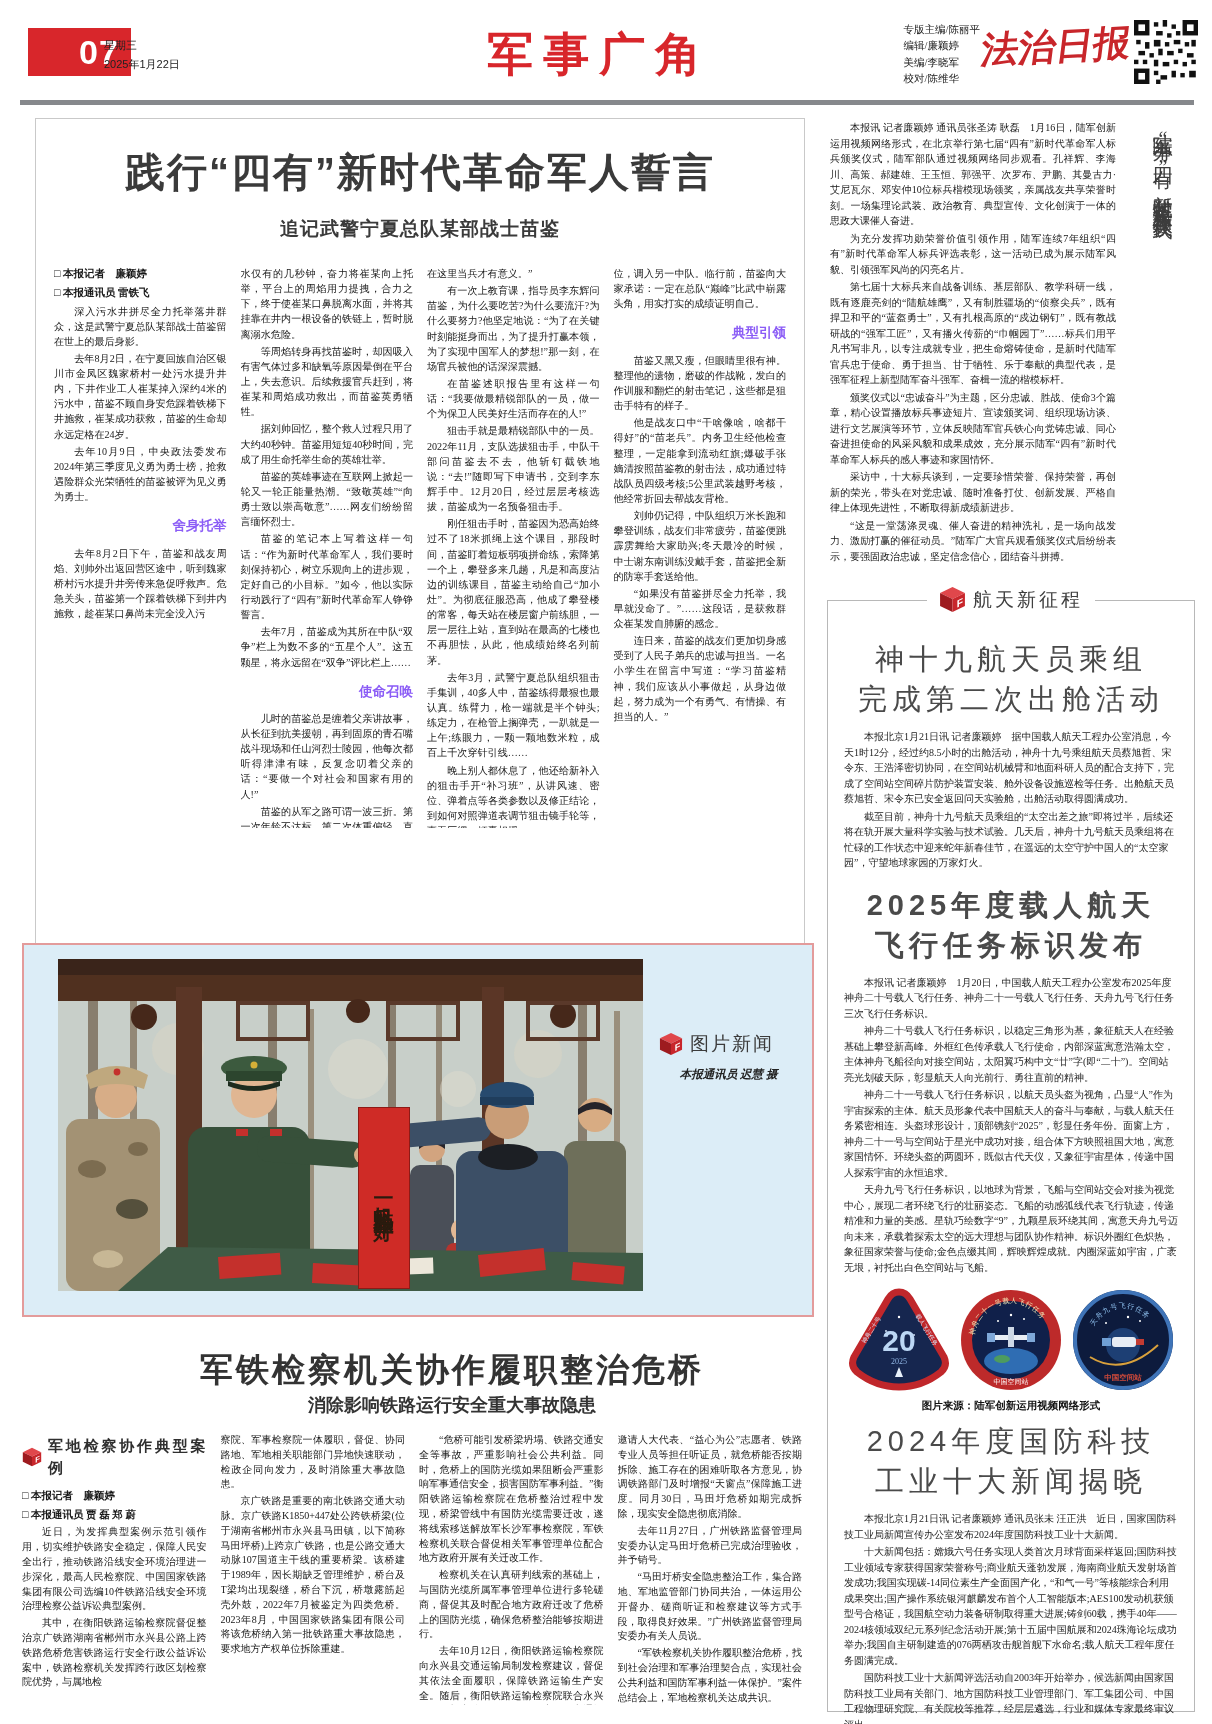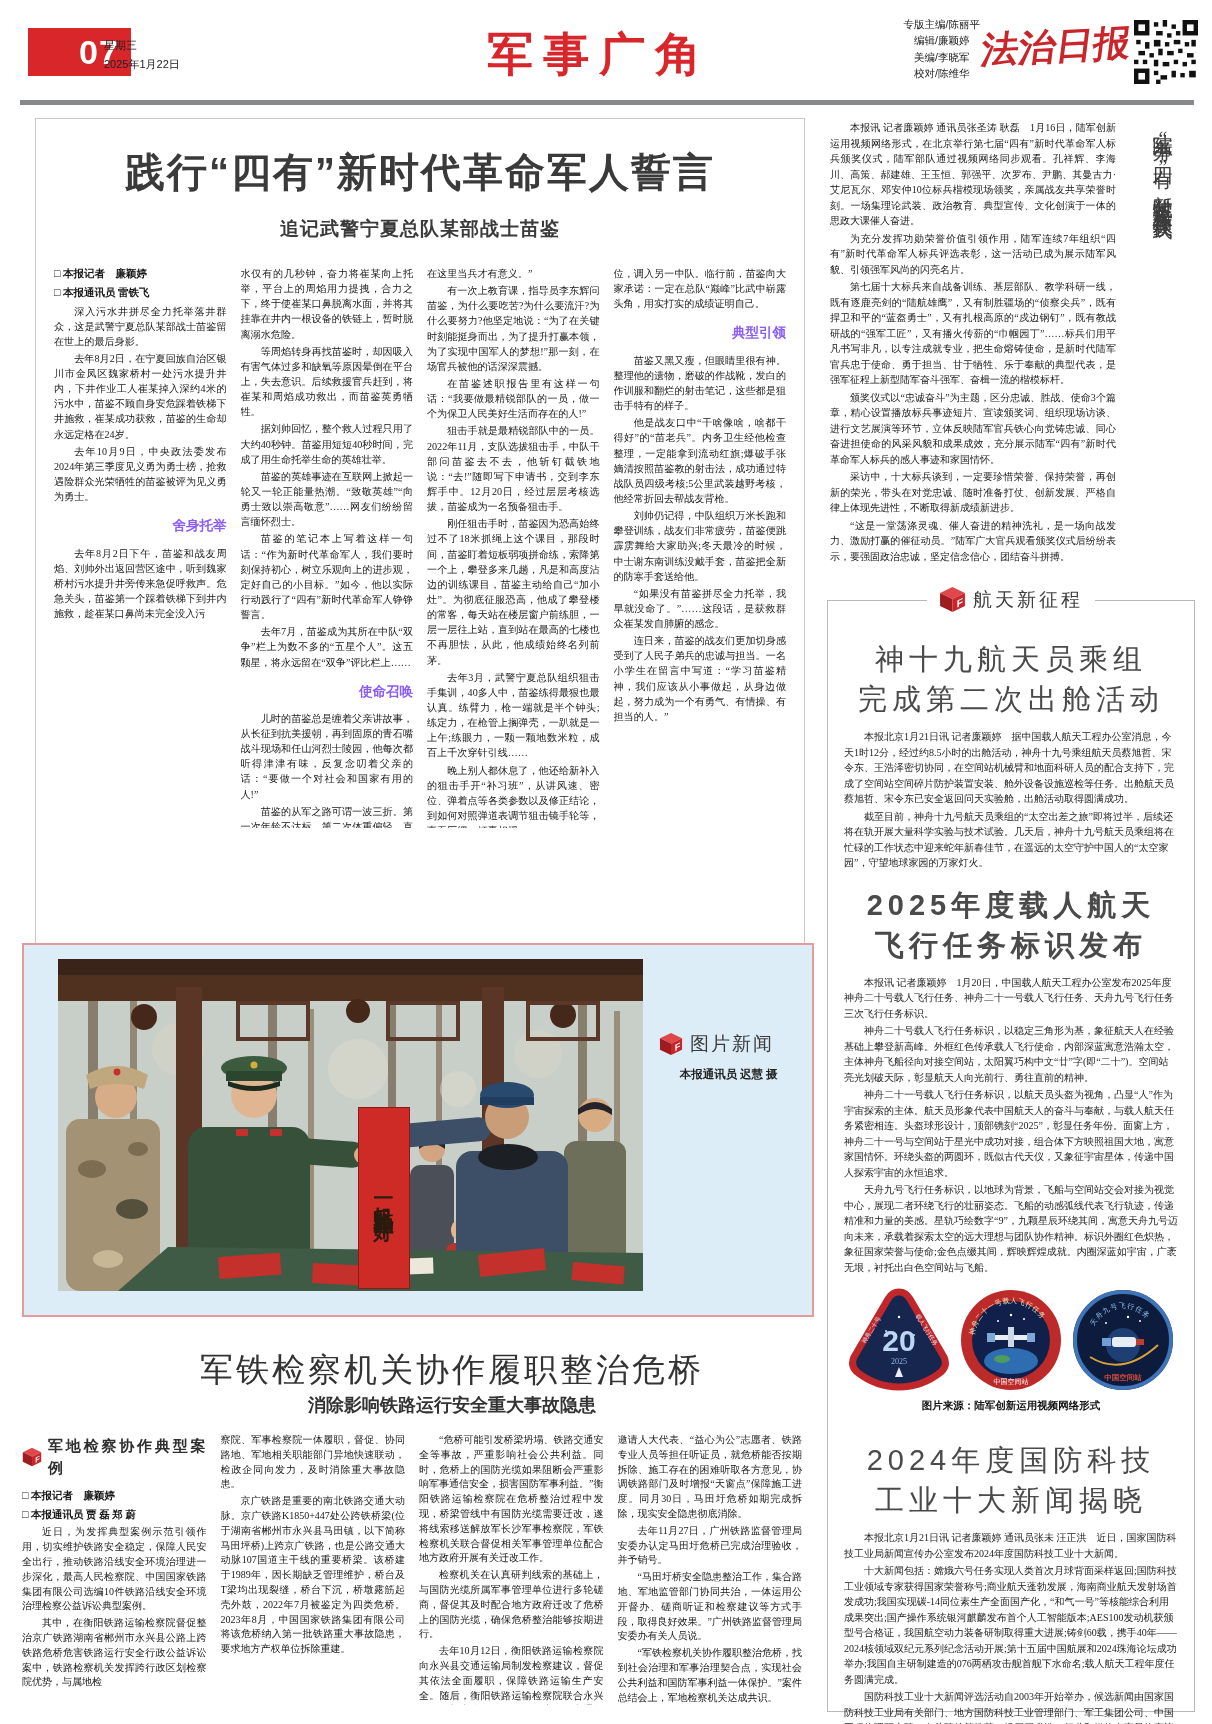--- a/index.html
+++ b/index.html
@@ -7,21 +7,21 @@
         font-family:"Liberation Serif","DejaVu Serif",serif;color:#1d1d1d;overflow:hidden;}
   .sans{font-family:"Liberation Sans","DejaVu Sans",sans-serif;}
 
   
   .pagenum{position:absolute;left:28px;top:28px;width:64px;height:48px;background:#d8262b;color:#fff;
            font-family:"Liberation Sans",sans-serif;font-weight:bold;font-size:34px;display:flex;
            align-items:center;justify-content:center;letter-spacing:1px;padding-left:39px;}
   .dateblock{position:absolute;left:104px;top:36px;font-size:11px;line-height:1.7;color:#222;}
   .sectiontitle{position:absolute;left:50%;transform:translateX(-53%);top:24px;font-size:46px;font-weight:bold;
            color:#d8262b;letter-spacing:10px;font-family:"Liberation Sans",sans-serif;}
-  .staff{position:absolute;right:232px;top:16px;font-size:10.5px;line-height:1.55;text-align:center;color:#222;}
+  .staff{position:absolute;right:232px;top:22px;font-size:10.5px;line-height:1.55;text-align:left;color:#222;font-family:Liberation Serif, serif;}
   .masthead{position:absolute;right:82px;top:22px;font-size:37px;font-weight:bold;color:#c8262b;
            transform:skewX(-10deg) rotate(-3deg);letter-spacing:0px;}
   .qr{position:absolute;right:14px;top:20px;width:64px;height:64px;}
   .headrule{position:absolute;left:20px;right:18px;top:100px;height:5px;background:#86888c;}
 
   
   .mainbox{position:absolute;left:35px;top:118px;width:770px;height:868px;border:1px solid #c9c9c9;
            box-sizing:border-box;padding:26px 18px 28px 18px;background:#fff;}
   .m-headline{text-align:center;font-size:40px;font-weight:bold;color:#3a3a3a;letter-spacing:2px;
            font-family:"Liberation Sans",sans-serif;}
@@ -62,25 +62,25 @@
   .photo-wrap{position:relative;width:585px;height:332px;flex:none;}
   .photo-wrap svg{display:block;}
   .banner{position:absolute;left:300px;top:148px;width:52px;height:182px;background:#cf2b26;
          border:1px solid #8e1a16;writing-mode:vertical-rl;text-orientation:upright;font-size:20px;
          font-weight:bold;color:#2a1b0e;line-height:50px;letter-spacing:3px;text-align:center;box-sizing:border-box;}
   .pn-panel{flex:1;display:flex;flex-direction:column;}
   .pn-logo{display:flex;align-items:center;gap:7px;margin-top:72px;}
   .pn-logo span{font-size:19px;color:#3c3c3c;letter-spacing:2px;font-family:"Liberation Sans",sans-serif;}
   .pn-caption{margin-top:14px;font-size:11.5px;line-height:1.8;text-align:justify;color:#222;
          font-style:italic;}
-  .pn-credit{margin-top:10px;text-align:center;font-size:11.5px;font-weight:bold;color:#222;}
+  .pn-credit{margin-top:10px;text-align:center;font-size:11.5px;font-weight:bold;color:#222;font-style:italic;}
 
   
   .bridge{position:absolute;left:22px;top:1348px;width:780px;height:376px;overflow:hidden;}
-  .b-headline{text-align:center;font-size:33px;font-weight:normal;color:#333;letter-spacing:3px;
+  .b-headline{text-align:center;font-size:33px;font-weight:bold;color:#333;letter-spacing:3px;
          font-family:"Liberation Sans",sans-serif;transform:translateX(40px);}
   .b-subhead{text-align:center;font-size:18px;font-weight:bold;color:#333;
          font-family:"Liberation Sans",sans-serif;transform:translateX(40px);}
   .bcols{display:flex;gap:14px;margin-top:16px;height:272px;overflow:hidden;}
   .bcol{flex:1;overflow:hidden;font-size:10px;line-height:1.48;text-align:justify;color:#181818;}
   .b-label{display:flex;align-items:center;gap:6px;margin:2px 0 9px 0;}
   .b-label span{font-size:15px;font-weight:bold;color:#2f2f2f;letter-spacing:1px;
          font-family:"Liberation Sans",sans-serif;}
   .cube20{width:20px;height:20px;flex:none;}
   .cube24{width:24px;height:24px;flex:none;}
@@ -286,21 +286,21 @@
         <rect x="66" y="52" width="8" height="6" fill="#c23b32"></rect>
         <rect x="32" y="51" width="9" height="8" fill="#6f9fd4"></rect>
         <circle cx="36" cy="36" r="1" fill="#fff"></circle>
           <circle cx="70" cy="34" r="1" fill="#fff"></circle>
           <circle cx="58" cy="30" r="1.2" fill="#fff"></circle>
         <text x="53" y="93" font-size="7.5" fill="#d04a3a" text-anchor="middle" font-weight="bold">中国空间站</text>
       </svg>
     </div>
     <div class="sp-credit">图片来源：陆军创新运用视频网络形式</div>
 
-    <div class="sp-head" style="margin-top:27px;">2024年度国防科技
+    <div class="sp-head" style="margin-top:8px;">2024年度国防科技
 工业十大新闻揭晓</div>
     <div class="sp-body">
 
     <div class="blk blk-lead">本报北京1月21日讯 记者廉颖婷 通讯员张未 汪正洪　近日，国家国防科技工业局新闻宣传办公室发布2024年度国防科技工业十大新闻。</div>
         <div class="blk blk-p">十大新闻包括：嫦娥六号任务实现人类首次月球背面采样返回;国防科技工业领域专家获得国家荣誉称号;商业航天蓬勃发展，海南商业航天发射场首发成功;我国实现碳-14同位素生产全面国产化，“和气一号”等核能综合利用成果突出;国产操作系统银河麒麟发布首个人工智能版本;AES100发动机获颁型号合格证，我国航空动力装备研制取得重大进展;铸剑60载，携手40年——2024核领域双纪元系列纪念活动开展;第十五届中国航展和2024珠海论坛成功举办;我国自主研制建造的076两栖攻击舰首舰下水命名;载人航天工程年度任务圆满完成。</div>
         <div class="blk blk-p">国防科技工业十大新闻评选活动自2003年开始举办，候选新闻由国家国防科技工业局有关部门、地方国防科技工业管理部门、军工集团公司、中国工程物理研究院、有关院校等推荐，经层层遴选，行业和媒体专家最终审议评出。</div>
       </div>
   </div>
 
   <div class="photobox">

